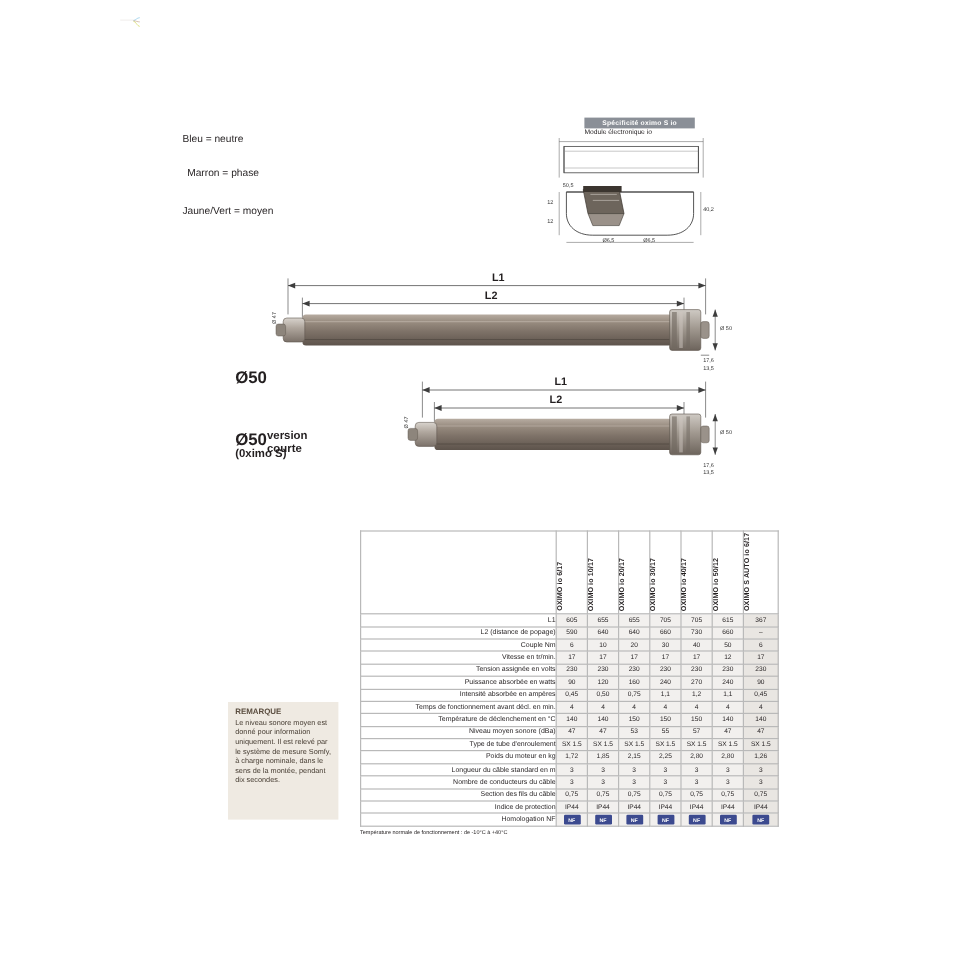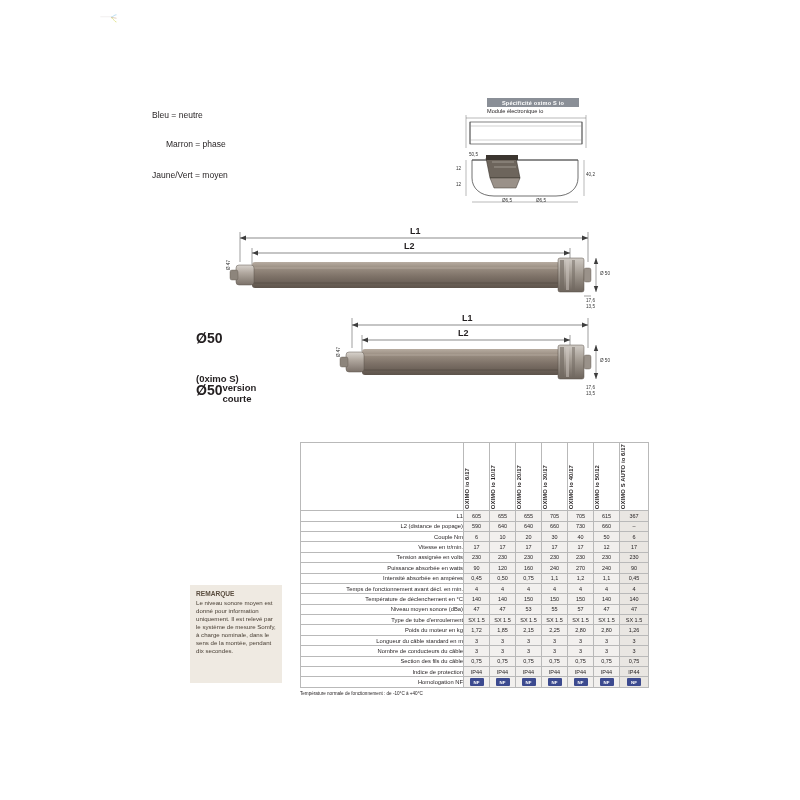--- a/index.html
+++ b/index.html
@@ -11,32 +11,32 @@
     color:#231f20;
     position:relative;
     overflow:hidden;
   }
   .sheet { position:absolute; inset:0; }
 
   
   .wiring { position:absolute; left:150px; top:100px; width:260px; height:100px; }
   .wire-label { position:absolute; font-size:8.5px; color:#231f20; white-space:nowrap; }
   .wl-1 { left:152px; top:110px; }
-  .wl-2 { left:166px; top:139px; }
+  .wl-2 { left:156px; top:139px; }
   .wl-3 { left:152px; top:170px; }
   .io-title {
     position:absolute; left:487px; top:98px; width:92px; height:9px;
     background:#8a8f97; color:#fff; font-size:5.6px; font-weight:bold;
     display:flex; align-items:center; justify-content:center; letter-spacing:.2px;
   }
   .io-sub { position:absolute; left:487px; top:108px; font-size:5.6px; color:#231f20; }
 
   
   .dim-label { position:absolute; font-size:9px; font-weight:bold; color:#231f20; }
-  .model-label { position:absolute; font-size:14px; font-weight:bold; color:#231f20;margin-top:24px; }
+  .model-label { position:absolute; font-size:14px; font-weight:bold; color:#231f20; }
   .model-sub { position:absolute; font-size:9.5px; color:#231f20; font-weight:bold; }
 
   .tiny { position:absolute; font-size:4.6px; color:#333; }
 
   
   .remark {
     position:absolute; left:190px; top:585px; width:92px; height:98px;
     background:#efeae2; border:0; padding:5px 6px;
   }
   .remark h4 { margin:0 0 2px 0; font-size:6.6px; color:#5a4d3f; font-weight:bold; }

